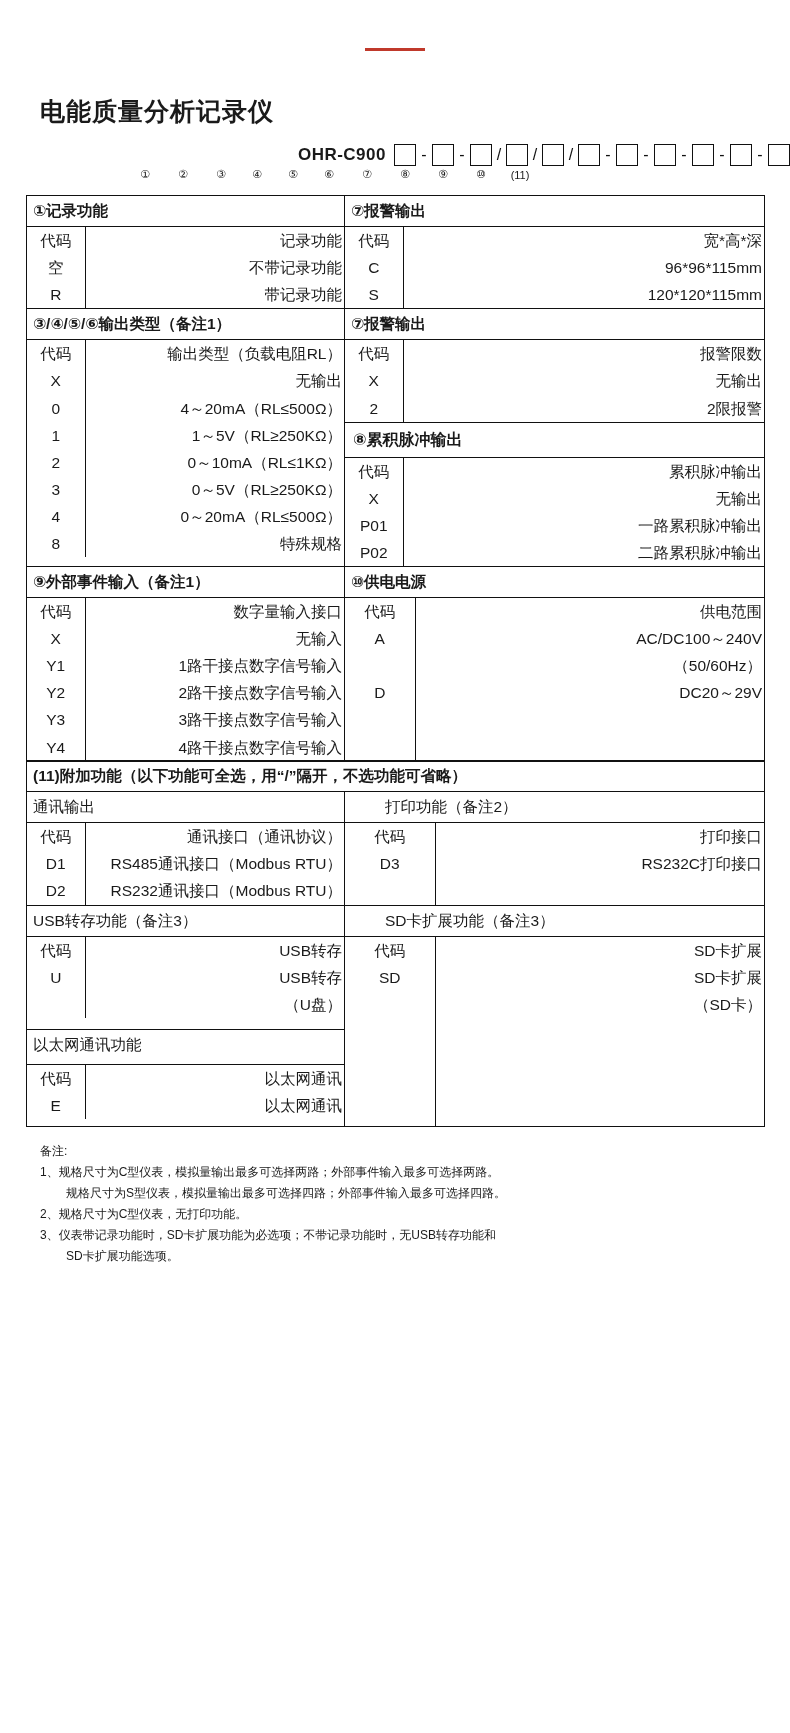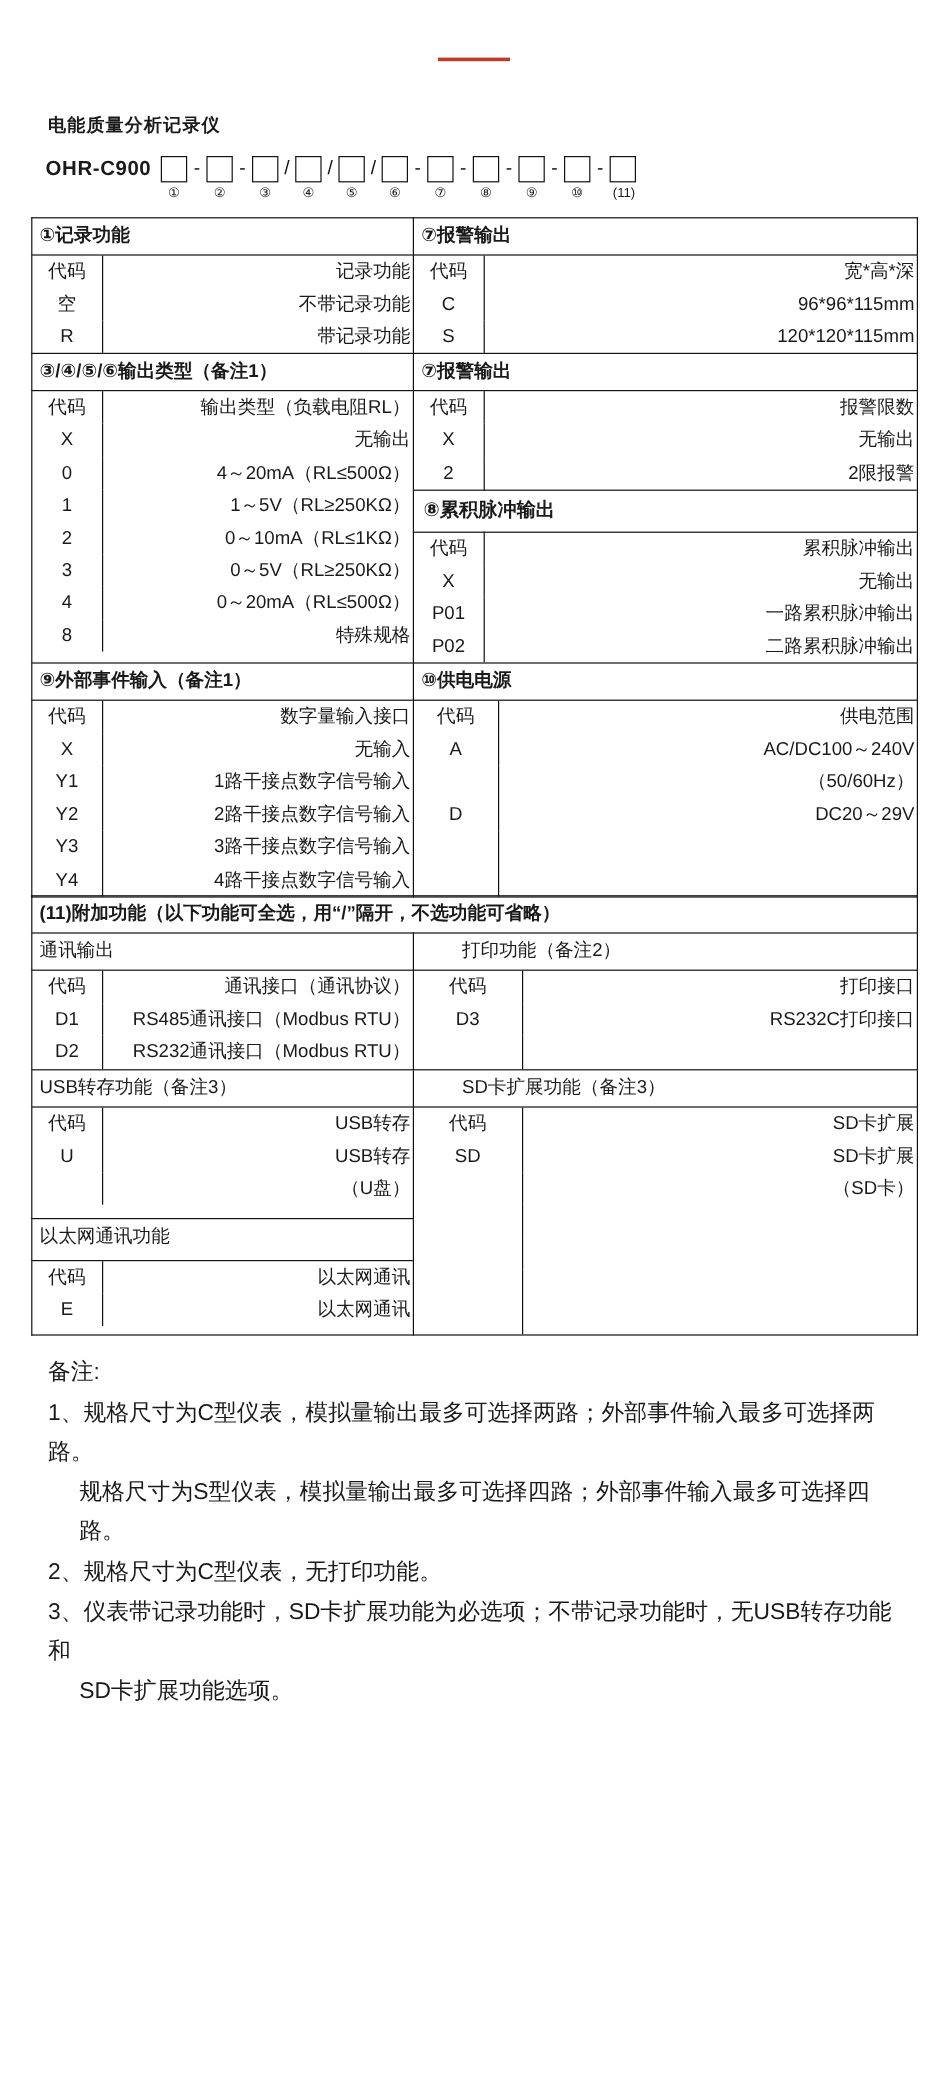--- a/index.html
+++ b/index.html
@@ -23,28 +23,28 @@
   }
   .title-rule {
     width: 60px;
     height: 3px;
     background: #c0392b;
     margin: 48px auto 0 auto;
   }
 
   .prod-name {
     margin: 44px 10px 0 40px;
-    font-size: 15px;
+    font-size: 25px;
     font-weight: bold;
     letter-spacing: 1px;
   }
 
   
   .model-wrap { margin: 16px 0 0 38px; }
-  .model-row { display: flex; align-items: center; }
+  .model-row { display: flex; align-items: center; justify-content: flex-end; }
   .model-label { font-size: 17px; font-weight: bold; margin-right: 8px; letter-spacing:0.5px;}
   .box {
     width: 22px; height: 22px;
     border: 1.5px solid #111;
     display: inline-block;
   }
   .sep { display:inline-block; width: 16px; text-align:center; font-size: 16px; color:#111;}
   .sep.slash { width: 14px; }
   .num-row { display:flex; align-items:center; margin-top: 2px; font-size: 11px; }
   .circ { display:inline-block; text-align:center; }
@@ -70,21 +70,21 @@
   table.kv { border-collapse: collapse; width: 100%; table-layout: fixed; }
   table.kv td { border: none; padding: 1px 2px; font-size: 15.5px; line-height: 1.62; }
   table.kv td.code { width: 58px; text-align: center; }
   table.kv td.codew { width: 70px; text-align: center; }
   table.kv td.desc { text-align: right; }
   .vline { border-right: 1.5px solid #111 !important; }
   .hline { border-bottom: 1.5px solid #111 !important; }
 
   .notes {
     margin: 14px 0 0 40px;
-    font-size: 19px;
+    font-size: 12px;
     line-height: 1.75;
     width: 720px;
   }
   .notes .nt-title { font-weight: normal; }
   .notes .indent { padding-left: 26px; display:block; }
 </style>
 </head>
 <body>
 
 <div class="page">

